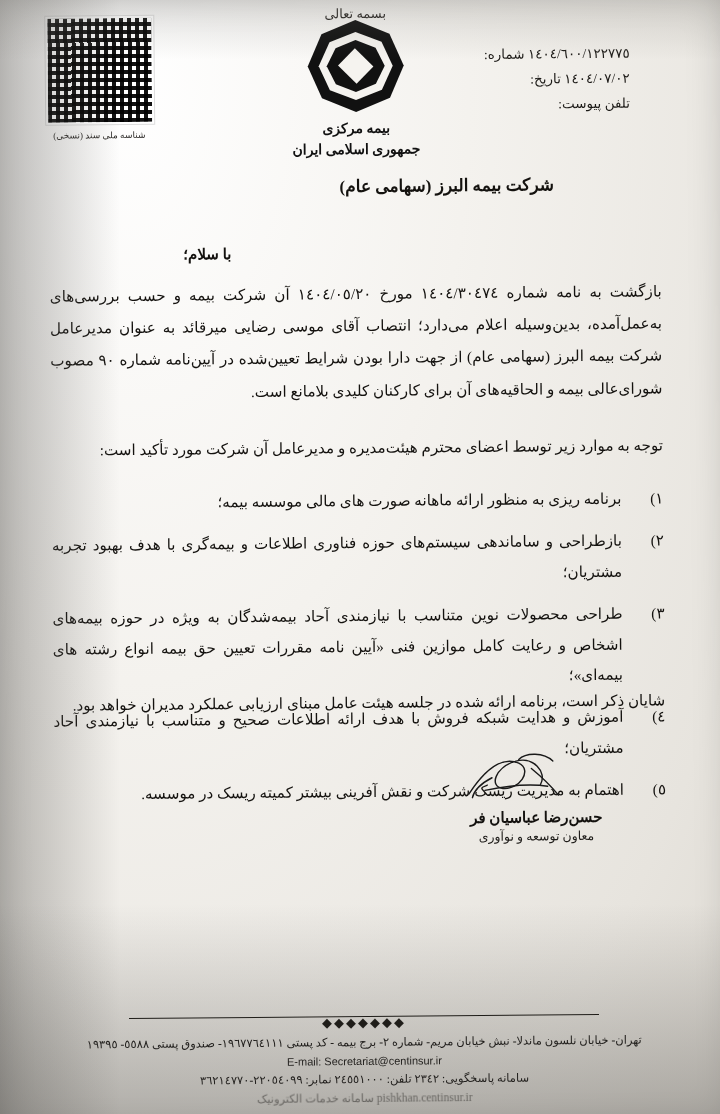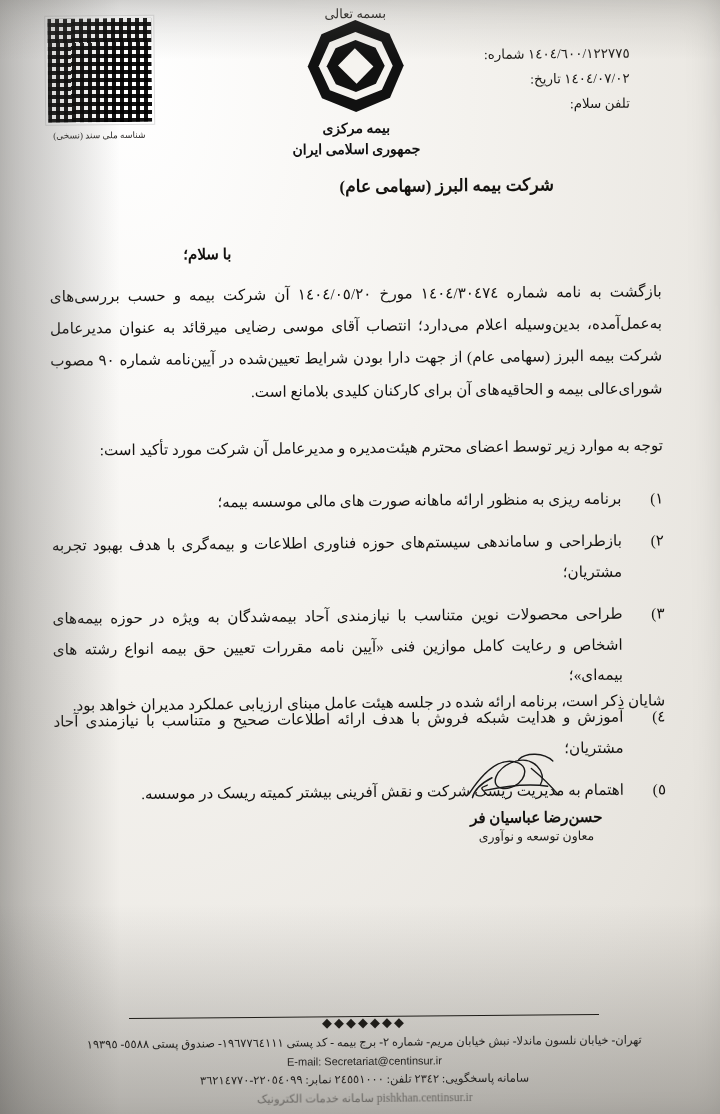--- a/index.html
+++ b/index.html
@@ -252,21 +252,21 @@
       <div>
         <span>١٤٠٤/٦٠٠/١٢٢٧٧٥</span>
         <span>شماره:</span>
       </div>
       <div>
         <span>١٤٠٤/٠٧/٠٢</span>
         <span>تاریخ:</span>
       </div>
       <div>
         <span>تلفن</span>
-        <span>سلام:</span>
+        <span>پیوست:</span>
       </div>
     </div>
 
     <div class="logo-wrap">
       <svg class="logo-mark" width="104" height="96" viewBox="0 0 104 96">
         <g fill="#111111">
           <path d="M52 2 L86 16 L100 48 L86 80 L52 94 L18 80 L4 48 L18 16 Z"></path>
         </g>
         <g fill="#f5f3ef">
           <path d="M52 14 L78 24 L89 48 L78 72 L52 82 L26 72 L15 48 L26 24 Z"></path>

